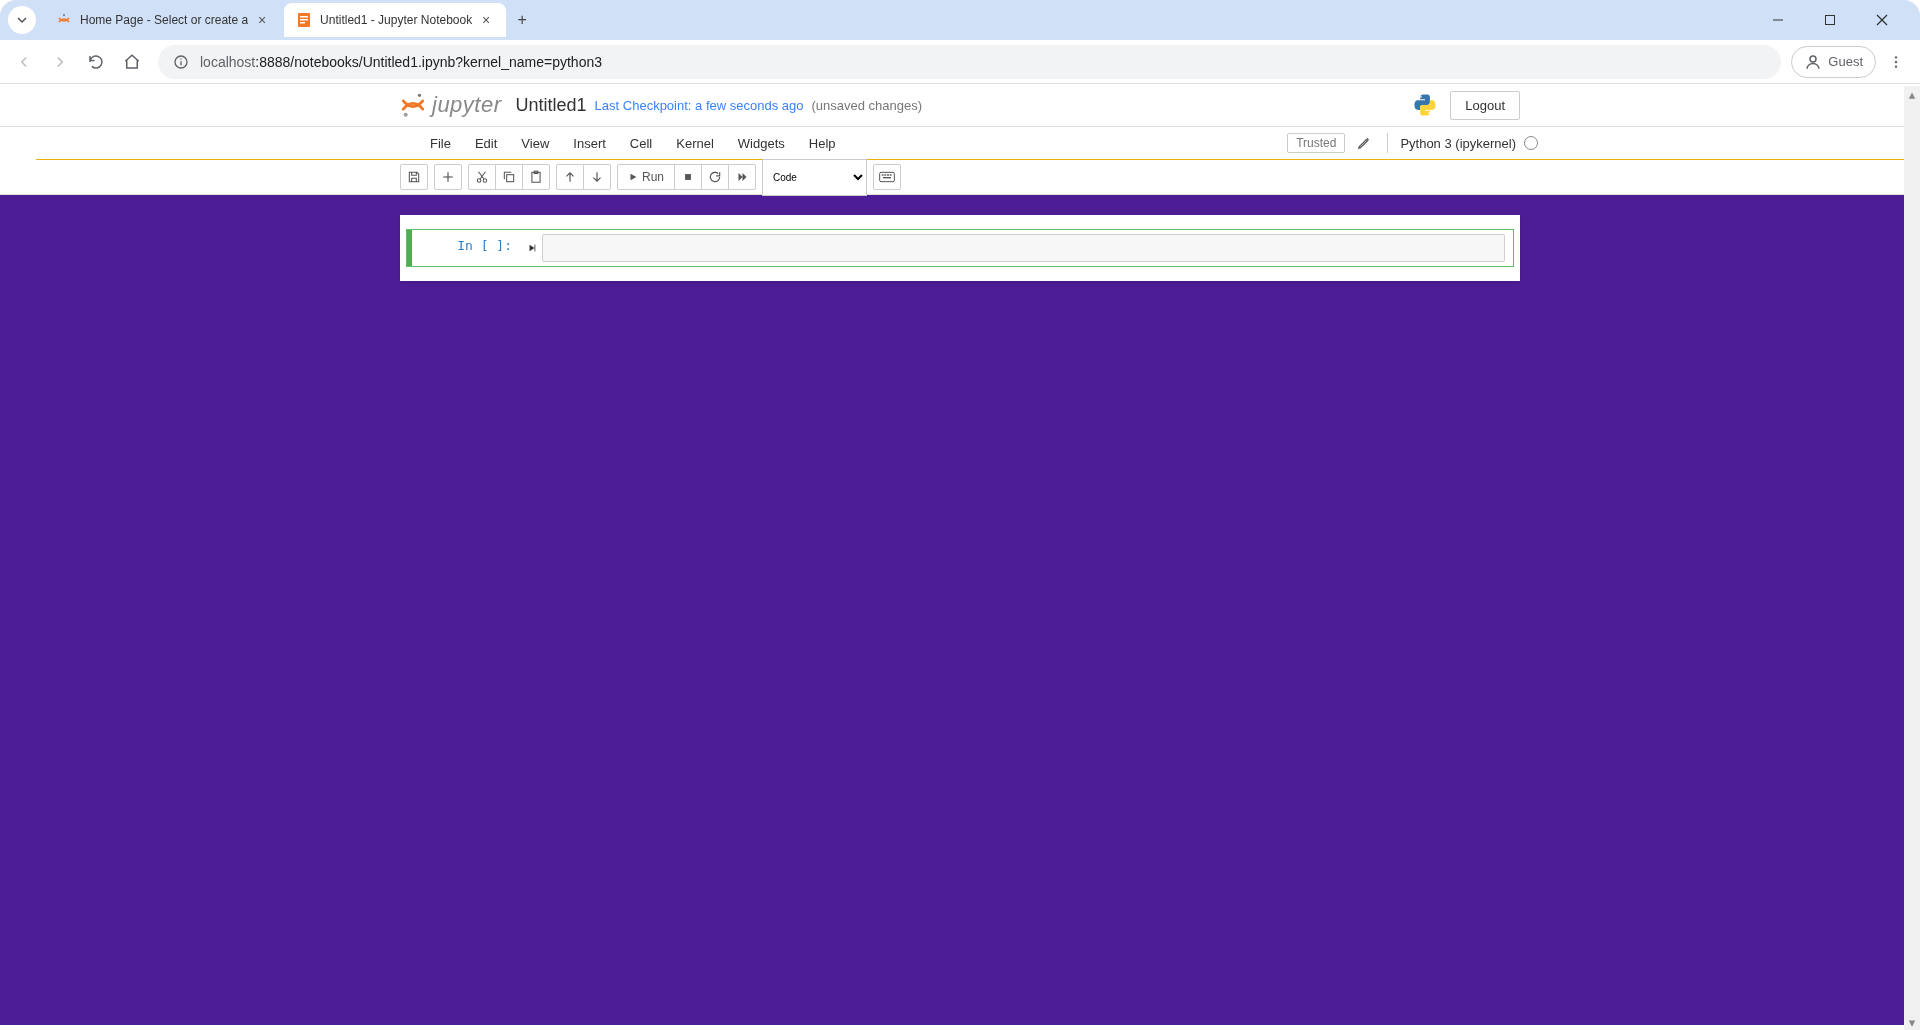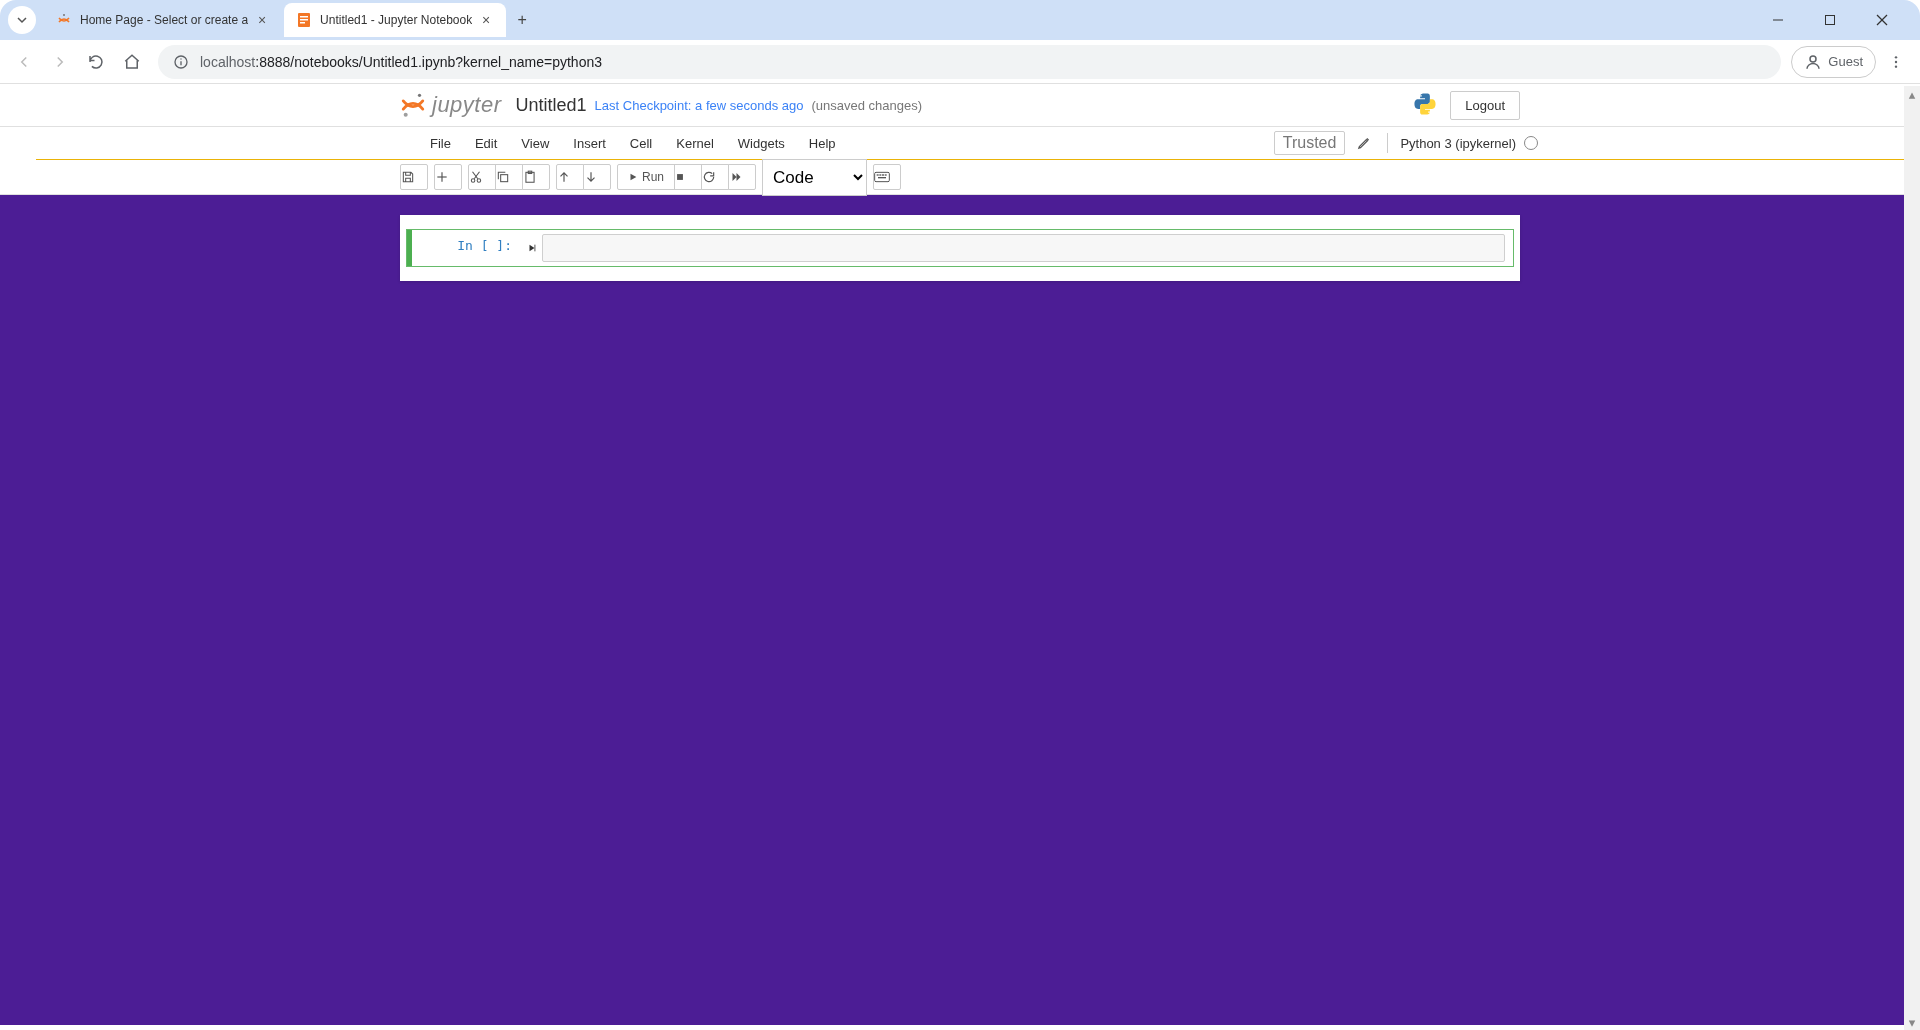--- a/index.html
+++ b/index.html
@@ -32,44 +32,44 @@
 
 .jp-page { background:#fff; }
 .jp-header { border-bottom: 1px solid #e0e0e0; }
 .jp-header-row1 { display:flex; align-items:center; padding:8px 0; margin:0 auto; width:1120px; position:relative; }
 .jp-logo { display:flex; align-items:center; margin-right:14px; }
 .jp-logo-icon { width:26px; height:26px; margin-right:6px; }
 .jp-logo-text { font-size:22px; color:#888; font-weight:400; letter-spacing:0.5px;font-style:italic; }
 .nb-name { font-size:18px; color:#333; margin-right:8px; }
 .checkpoint { font-size:13px; color:#3b82f6; }
 .unsaved { font-size:13px; color:#777; margin-left:8px; }
-.header-right { position:absolute; right:0; display:flex; gap:12px; }
+.header-right { position:absolute; right:0; display:flex; align-items:center; gap:12px; }
 .python-logo { width:26px; height:26px; }
 .logout-btn { border:1px solid #ccc; background:#fff; padding:6px 14px; font-size:13px; color:#333; cursor:pointer; border-radius:2px; }
 
 .jp-menubar-wrap { border-bottom:1px solid #eab308;margin-left:36px; }
 .jp-menubar { display:flex; align-items:center; width:1120px; margin:0 auto; height:32px; position:relative; }
 .menu-item { padding:0 12px; height:32px; display:flex; align-items:center; font-size:13px; color:#333; cursor:pointer; }
 .menu-right { position:absolute; right:0; display:flex; align-items:center; gap:8px; height:32px; }
-.trusted-box { border:1px solid #ccc; padding:2px 8px; font-size:16px; color:#777; border-radius:2px; }
+.trusted-box { border:1px solid #ccc; padding:2px 8px; font-size:12px; color:#777; border-radius:2px; }
 .edit-icon-box { width:22px; height:22px; display:flex; align-items:center; justify-content:center; cursor:pointer; color:#555; }
 .kernel-sep { width:1px; height:20px; background:#ccc; margin:0 4px; }
 .kernel-name { font-size:13px; color:#333; }
 .kernel-indicator { width:14px; height:14px; border:1px solid #888; border-radius:50%; }
 
 .jp-toolbar-wrap { border-bottom:1px solid #e0e0e0; background:#fff; }
 .jp-toolbar { display:flex; align-items:center; width:1120px; margin:0 auto; height:34px; gap:6px; padding:2px 0; }
 .tb-group { display:flex; }
-.tb-btn { border:1px solid #ccc; background:#fff; height:26px; min-width:28px; display:flex; align-items:center; cursor:pointer; color:#555; font-size:12px; }
+.tb-btn { border:1px solid #ccc; background:#fff; height:26px; min-width:28px; display:flex; align-items:center; justify-content:center; cursor:pointer; color:#555; font-size:12px; }
 .tb-group .tb-btn { border-radius:0; margin-left:-1px; }
 .tb-group .tb-btn:first-child { border-top-left-radius:2px; border-bottom-left-radius:2px; margin-left:0; }
 .tb-group .tb-btn:last-child { border-top-right-radius:2px; border-bottom-right-radius:2px; }
 .tb-btn.single { border-radius:2px; }
 .run-btn { padding:0 10px; gap:4px; }
-.cell-type-select { height:37px; border:1px solid #ccc; font-size:17px; padding:0 6px; width:105px; cursor:pointer; background:#fff; }
+.cell-type-select { height:37px; border:1px solid #ccc; font-size:10px; padding:0 6px; width:105px; cursor:pointer; background:#fff; }
 
 
 .nb-area { background:#4c1d95; min-height: calc(100vh - 200px); padding-top:20px; }
 .nb-container { width:1120px; margin:0 auto; background:#fff; box-shadow:0 1px 3px rgba(0,0,0,0.15); padding:14px 0; }
 .cell { display:flex; border:1px solid transparent; margin:0 6px; }
 .cell.selected { border:1px solid #66bb6a; }
 .cell .cmd-strip { width:5px; background:#4caf50; }
 .prompt-area { width:110px; text-align:right; padding:8px 10px 8px 0; font-family: "Menlo","Consolas",monospace; font-size:13px; color:#307fc1; }
 .run-marker { width:20px; display:flex; align-items:center; justify-content:center; color:#333; }
 .input-box { flex:1; border:1px solid #cfcfcf; background:#f7f7f7; margin:4px 8px 4px 0; min-height:28px; border-radius:2px; padding:4px 6px; font-family:"Menlo","Consolas",monospace; font-size:13px; }

